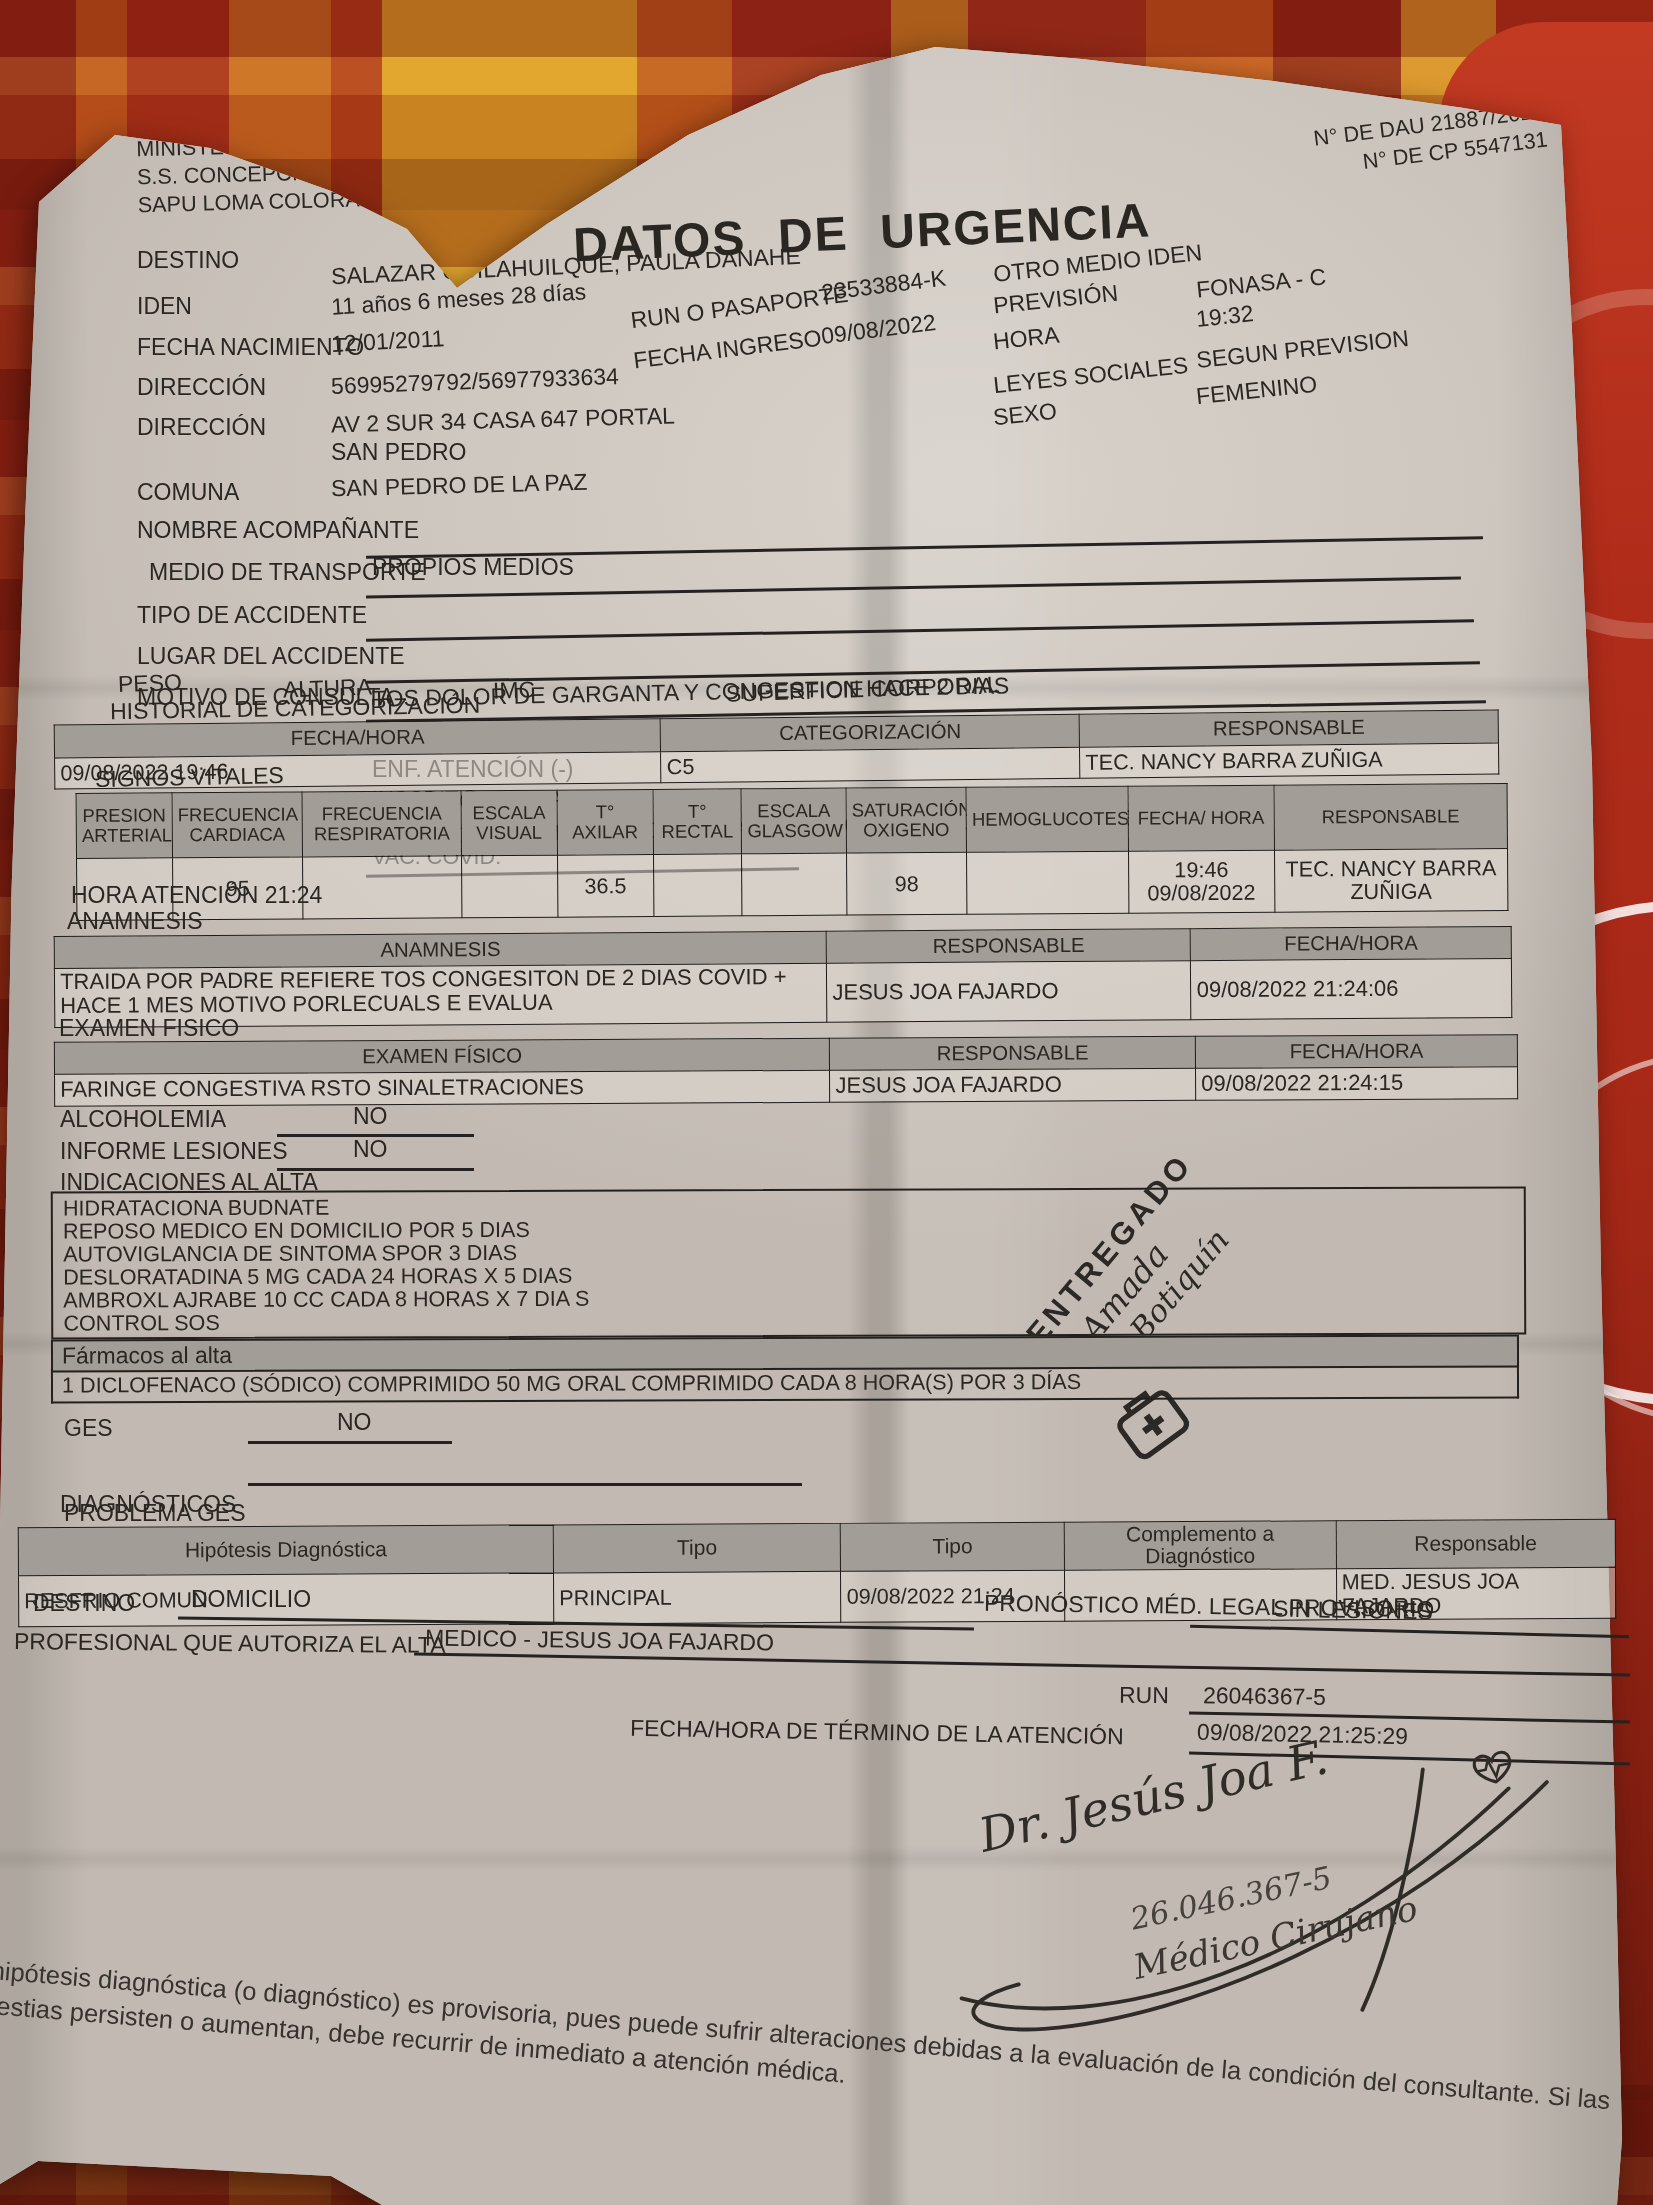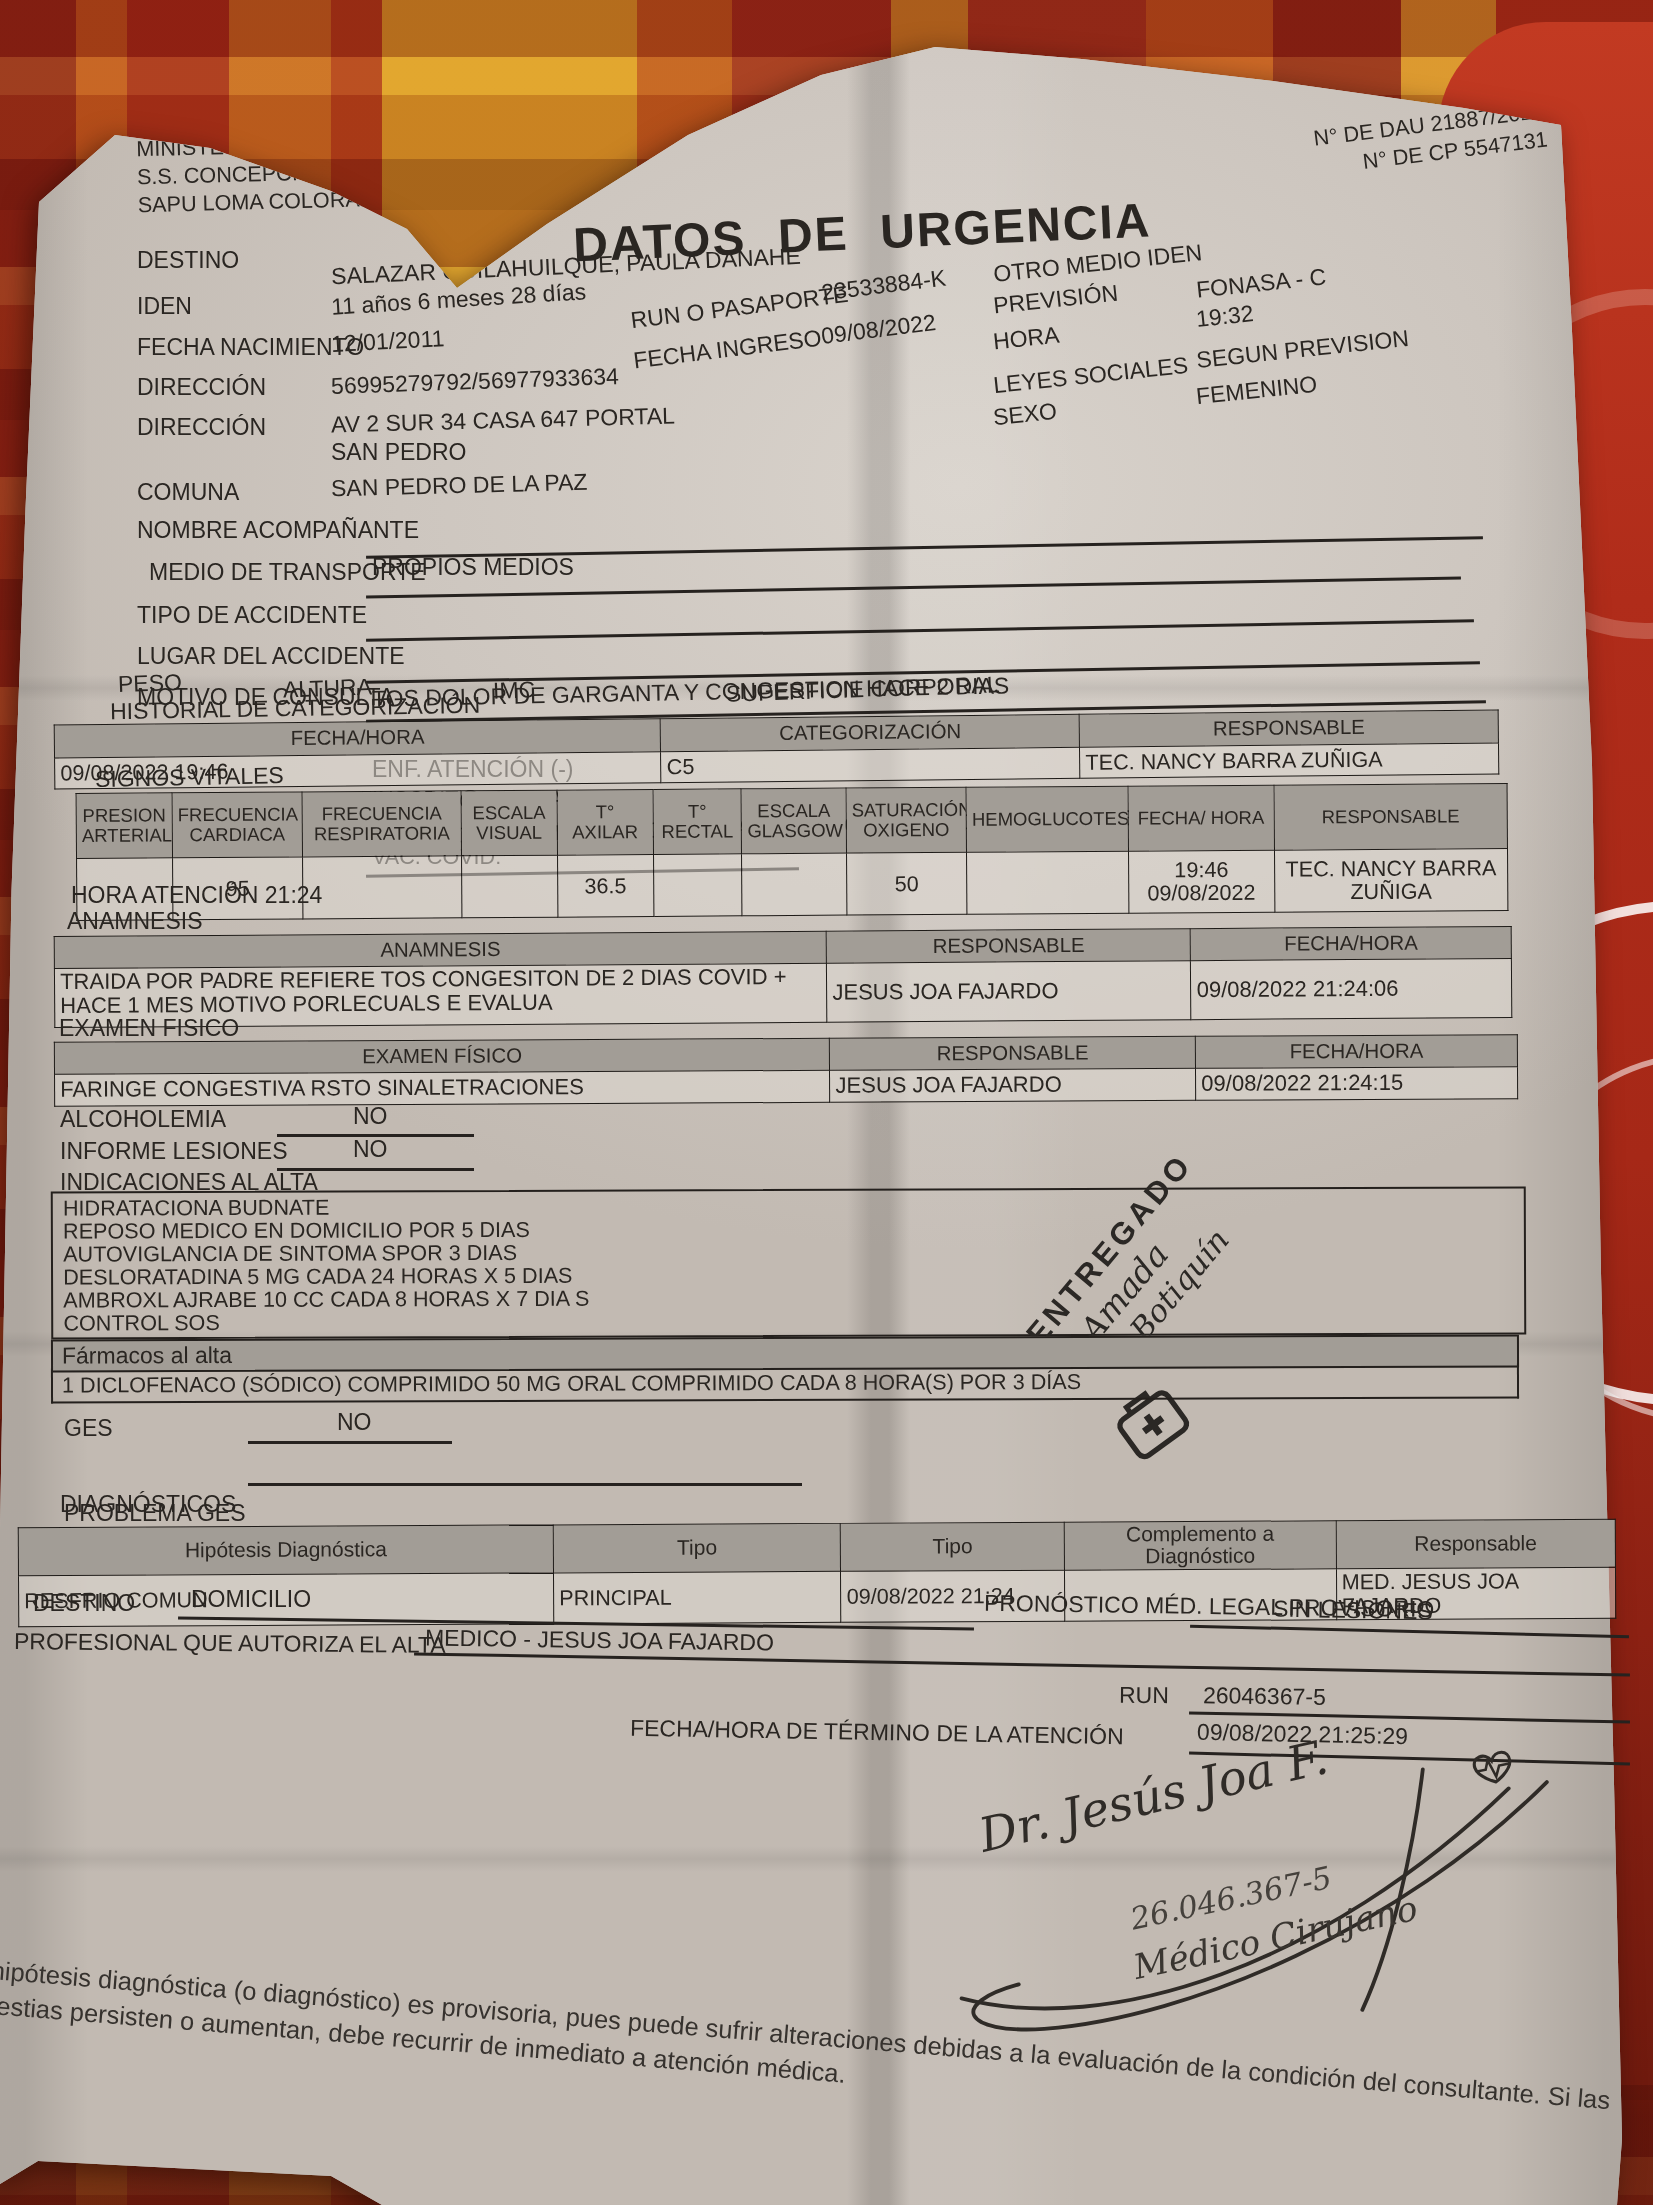--- a/index.html
+++ b/index.html
@@ -189,21 +189,21 @@
         <th>RESPONSABLE</th>
       </tr>
       <tr>
         <td></td>
         <td>95</td>
         <td></td>
         <td></td>
         <td>36.5</td>
         <td></td>
         <td></td>
-        <td>50</td>
+        <td>98</td>
         <td></td>
         <td>19:46
 09/08/2022</td>
         <td>TEC. NANCY BARRA ZUÑIGA</td>
       </tr>
     </tbody>
       </table>
 
     <div class="abs t36" style="left:71px;top:882px">HORA ATENCIÓN 21:24</div>
     <div class="abs t36" style="left:67px;top:908px">ANAMNESIS</div>

